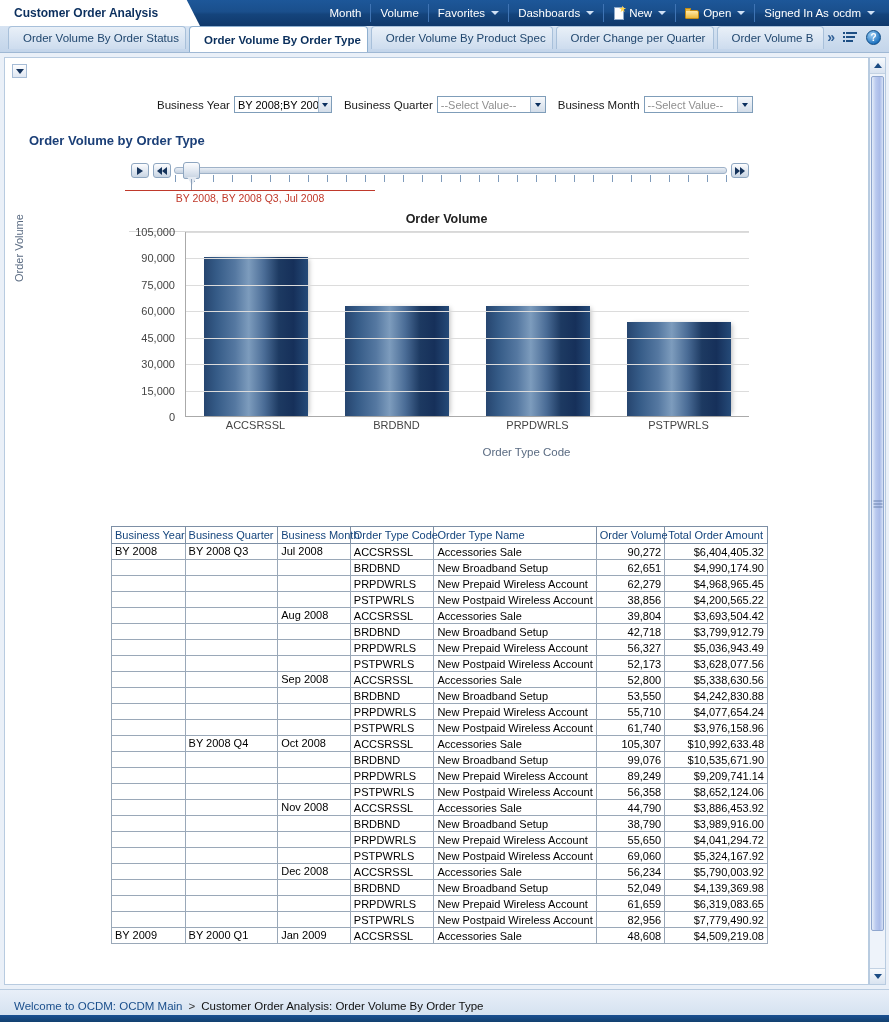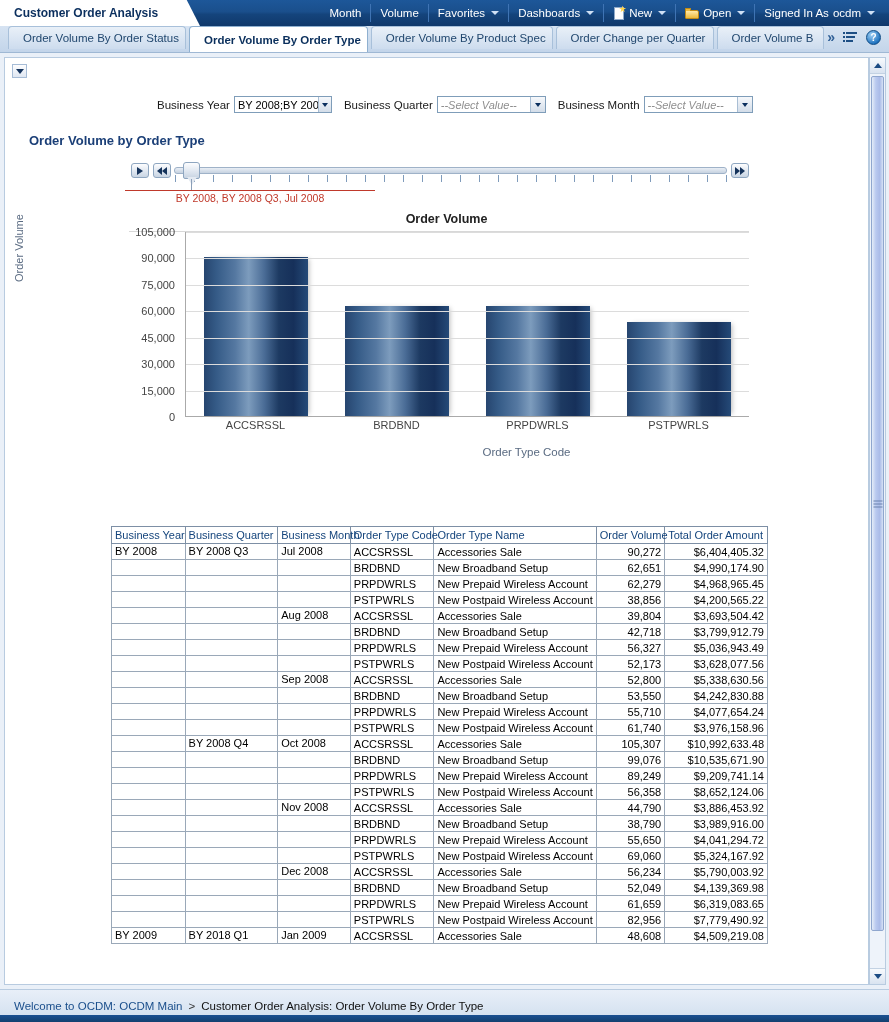--- a/index.html
+++ b/index.html
@@ -193,21 +193,21 @@
   .combo {
     height: 17px;
     border: 1px solid #7f9db9;
     background: #ffffff;
     display: inline-flex; align-items: center;
     font-size: 11px;
     padding-left: 3px;
     position: relative;
   }
   .combo .val { color: #000; white-space: nowrap; overflow: hidden; }
-  .combo .val.placeholder { color: #8f8f8f; font-style: italic; }
+  .combo .val.placeholder { color: #8f8f8f; }
   .combo .arrowbox {
     margin-left: auto;
     width: 15px; height: 15px;
     background: linear-gradient(to bottom,#f6f8fb,#d3dde9);
     border-left: 1px solid #a9bed4;
     display: flex; align-items: center; justify-content: center;
   }
   .combo .arrowbox span {
     width:0;height:0;
     border-left:3px solid transparent; border-right:3px solid transparent;
@@ -955,21 +955,21 @@
               <td class="blank"></td>
               <td class="blank"></td>
               <td class="blank"></td>
               <td>PSTPWRLS</td>
               <td>New Postpaid Wireless Account</td>
               <td class="num">82,956</td>
               <td class="num">$7,779,490.92</td>
             </tr>
             <tr>
               <td class="dim">BY 2009</td>
-              <td class="dim">BY 2018 Q1</td>
+              <td class="dim">BY 2000 Q1</td>
               <td class="dim">Jan 2009</td>
               <td>ACCSRSSL</td>
               <td>Accessories Sale</td>
               <td class="num">48,608</td>
               <td class="num">$4,509,219.08</td>
             </tr>
           </tbody>
       </table>
     </div>
 

